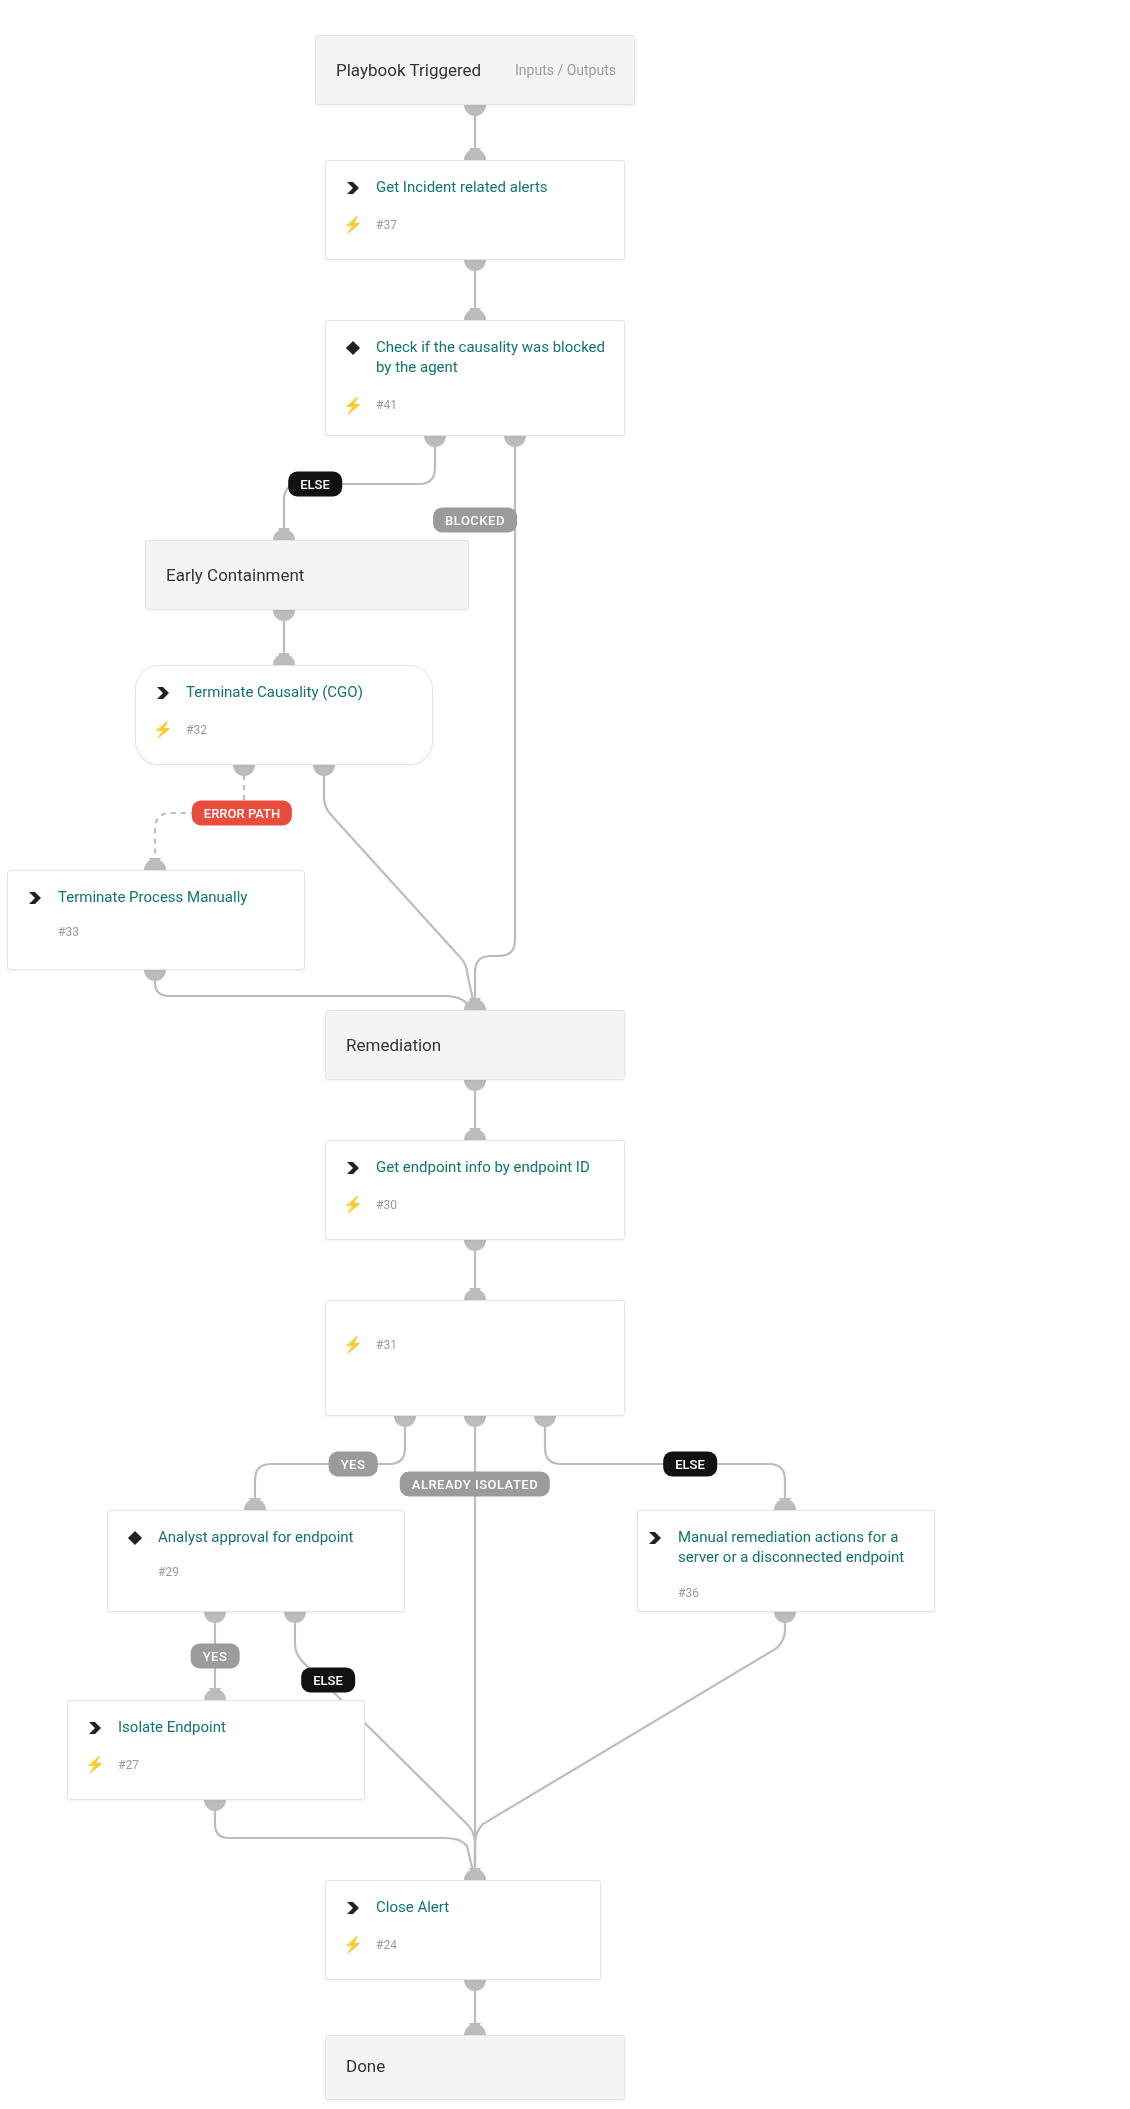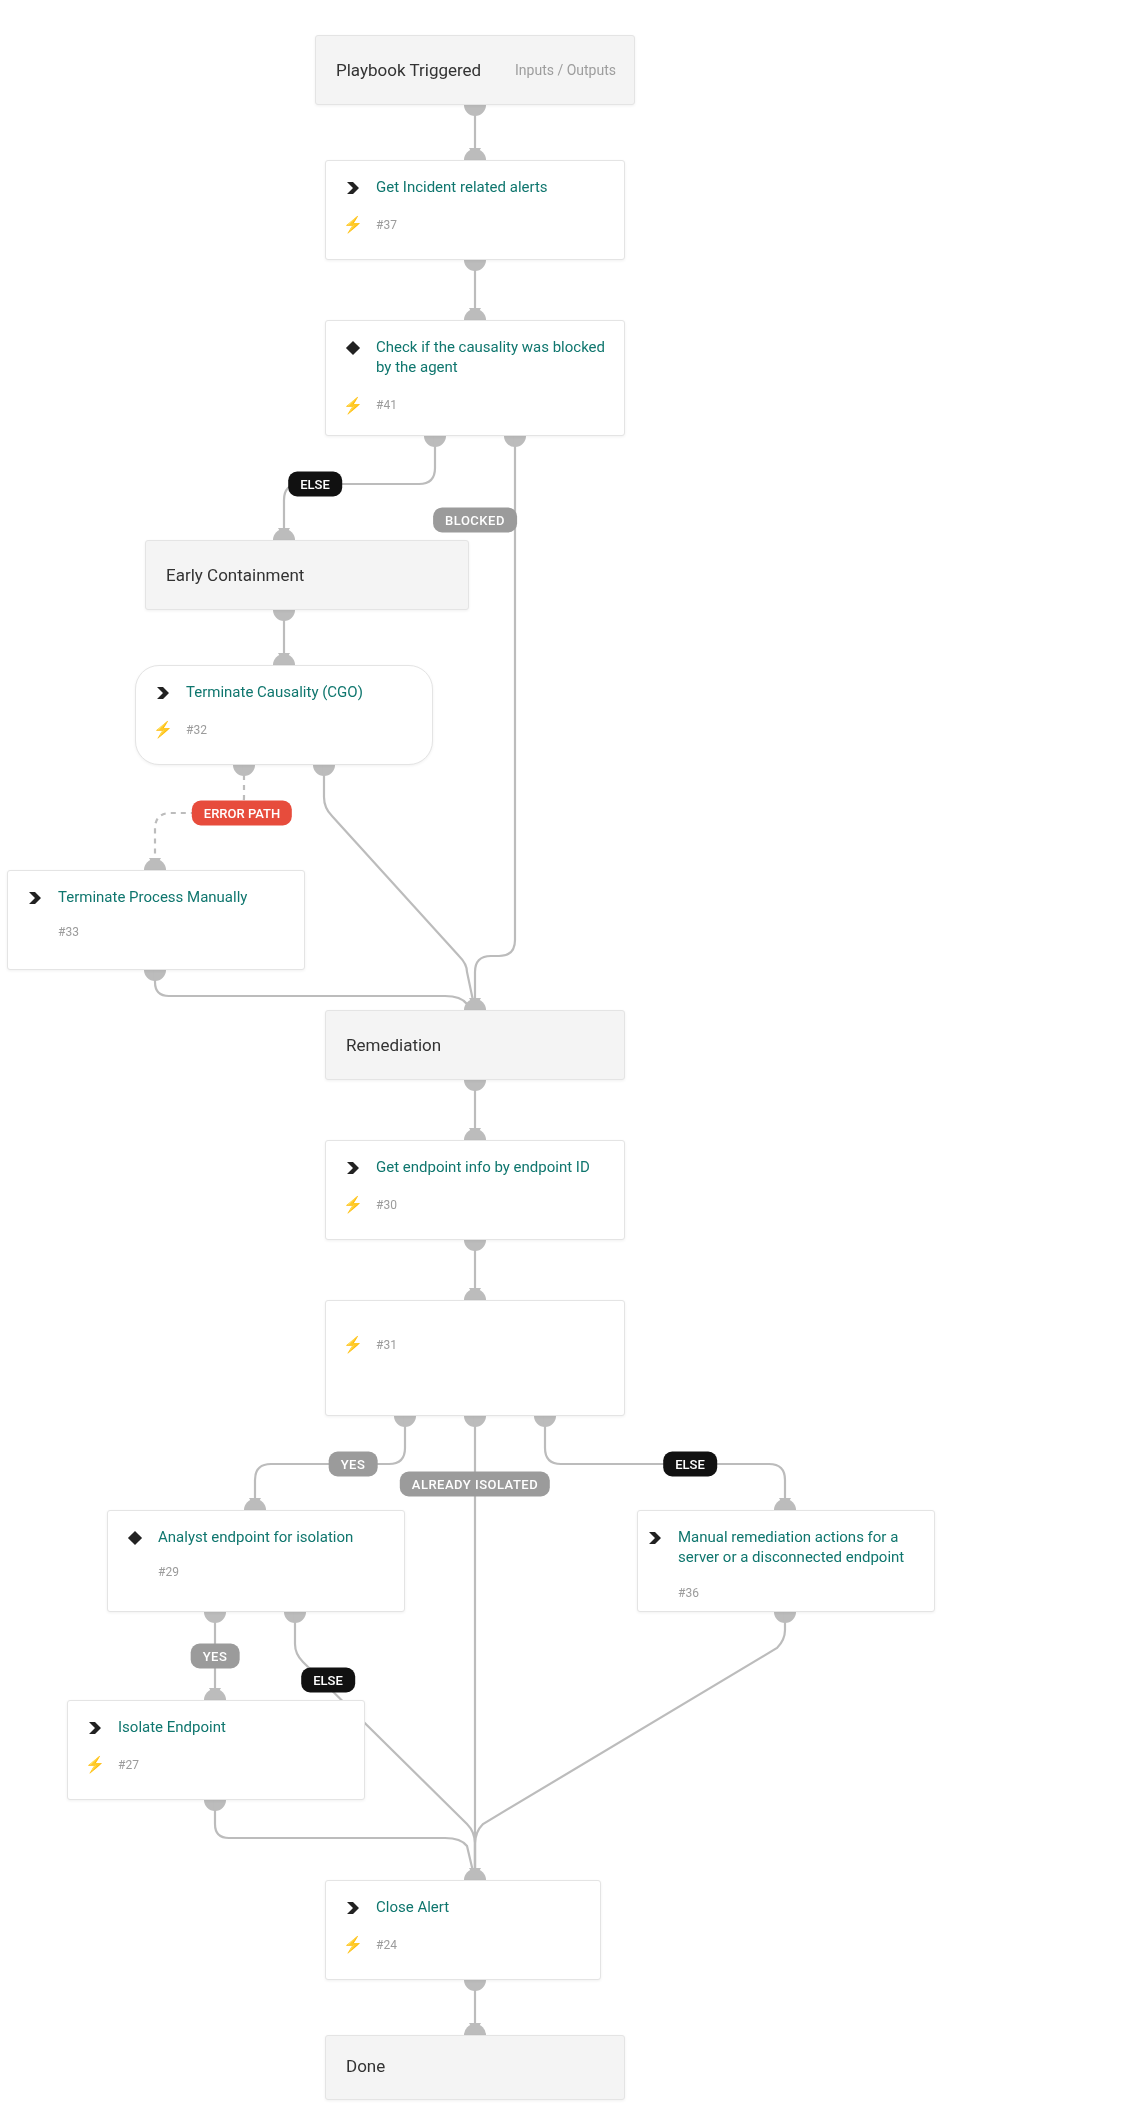--- a/index.html
+++ b/index.html
@@ -315,21 +315,21 @@
   </div>
 </div>
 
 <div class="node" style="left:107px; top:1510px; width:298px; height:102px;">
   <div class="row1">
     <span class="icon">
       <svg width="16" height="16" viewBox="0 0 16 16">
             <rect x="3" y="3" width="10" height="10" transform="rotate(45 8 8)" fill="#222"></rect>
           </svg>
     </span>
-    <span class="label">Analyst endpoint for isolation</span>
+    <span class="label">Analyst approval for endpoint</span>
   </div>
   <div class="row2">
     <span class="spacer"></span>
     <span class="num">#29</span>
   </div>
 </div>
 
 <div class="node" style="left:637px; top:1510px; width:298px; height:102px;padding-left:8px;">
   <div class="row1">
     <span class="icon">

